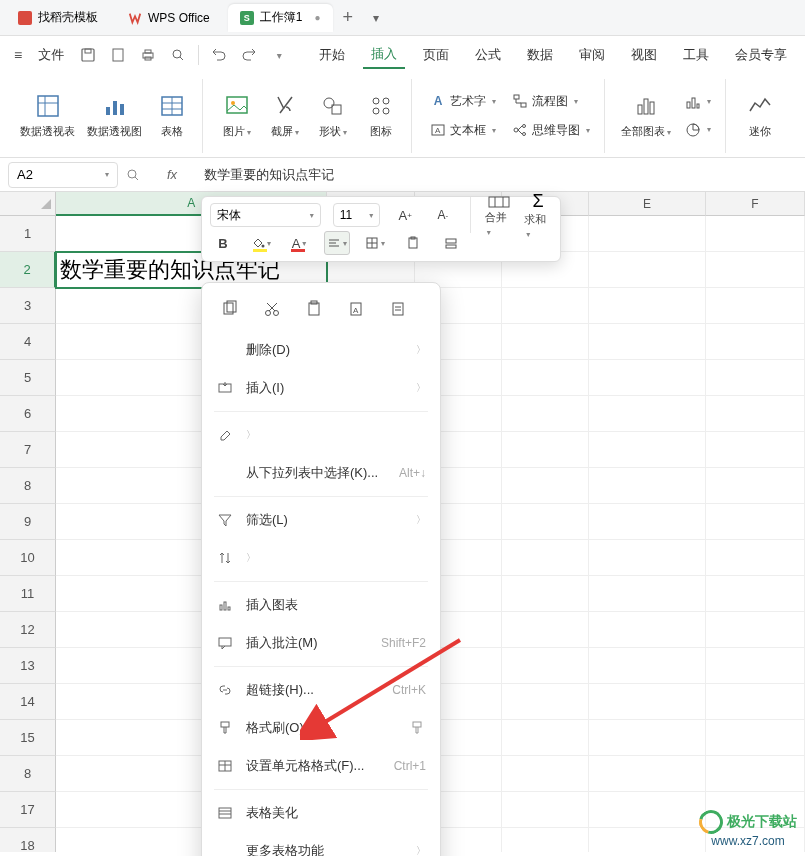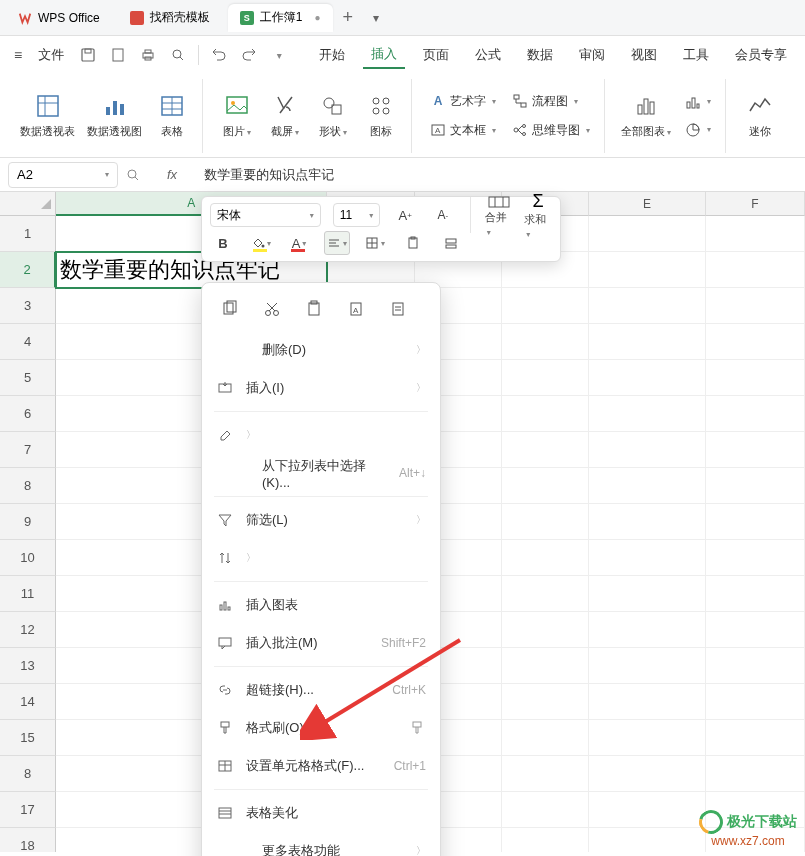--- a/index.html
+++ b/index.html
@@ -71,49 +71,49 @@
 
 
 .ctxmenu { position: absolute; left: 201px; top: 282px; width: 240px; background: #fff; border: 1px solid #ddd; border-radius: 8px; box-shadow: 0 6px 24px rgba(0,0,0,0.18); padding: 8px 0; }
 .ctx-iconrow { display: flex; gap: 18px; padding: 6px 16px 10px; }
 .ctx-iconbtn { width: 24px; height: 24px; display: flex; align-items: center; justify-content: center; color: #555; }
 .ctx-item { display: flex; align-items: center; height: 38px; padding: 0 14px; gap: 12px; font-size: 13px; color: #333; position: relative; }
 .ctx-item .ci { width: 18px; height: 18px; display: flex; align-items: center; justify-content: center; color: #666; }
 .ctx-item .ct { flex: 1; }
 .ctx-item .arrow { color: #999; font-size: 10px; }
 .ctx-item .shortcut { color: #aaa; font-size: 12px; }
-.ctx-item.noicon { padding-left: 60px; }
+.ctx-item.noicon { padding-left: 44px; }
 .ctx-sep { height: 1px; background: #eee; margin: 4px 12px; }
 
 
 .red-arrow { position: absolute; pointer-events: none; }
 
 
 .watermark { position: absolute; right: 8px; bottom: 8px; display: flex; flex-direction: column; align-items: center; opacity: 0.9; }
 .watermark .wm-logo { display: flex; align-items: center; gap: 4px; font-size: 14px; color: #2aa44f; font-weight: bold; }
-.watermark .wm-url { font-size: 12px; color: #c2410c; }
+.watermark .wm-url { font-size: 12px; color: #0c4a6e; }
 .wm-circle { width: 24px; height: 24px; border: 3px solid #2aa44f; border-radius: 50%; border-left-color: #f5a623; transform: rotate(-30deg); }
 
 svg { display: block; }
 </style>
 </head>
 <body>
 
 <div class="titlebar">
+  <div class="app-tab">
+    <span class="doc-logo"></span>
+    <span>找稻壳模板</span>
+  </div>
   <div class="app-tab first">
     <span class="wps-logo">
       <svg viewBox="0 0 16 16">
           <path d="M2 3 L5 13 L8 6 L11 13 L14 3" stroke="#d94b3f" stroke-width="2" fill="none"></path>
         </svg>
     </span>
     <span>WPS Office</span>
-  </div>
-  <div class="app-tab">
-    <span class="doc-logo"></span>
-    <span>找稻壳模板</span>
   </div>
   <div class="app-tab active">
     <span class="sheet-logo">S</span>
     <span>工作簿1</span>
     <span class="close">●</span>
   </div>
   <div class="newtab">+</div>
   <div class="newtab" style="font-size:12px;">▾</div>
 </div>
 

